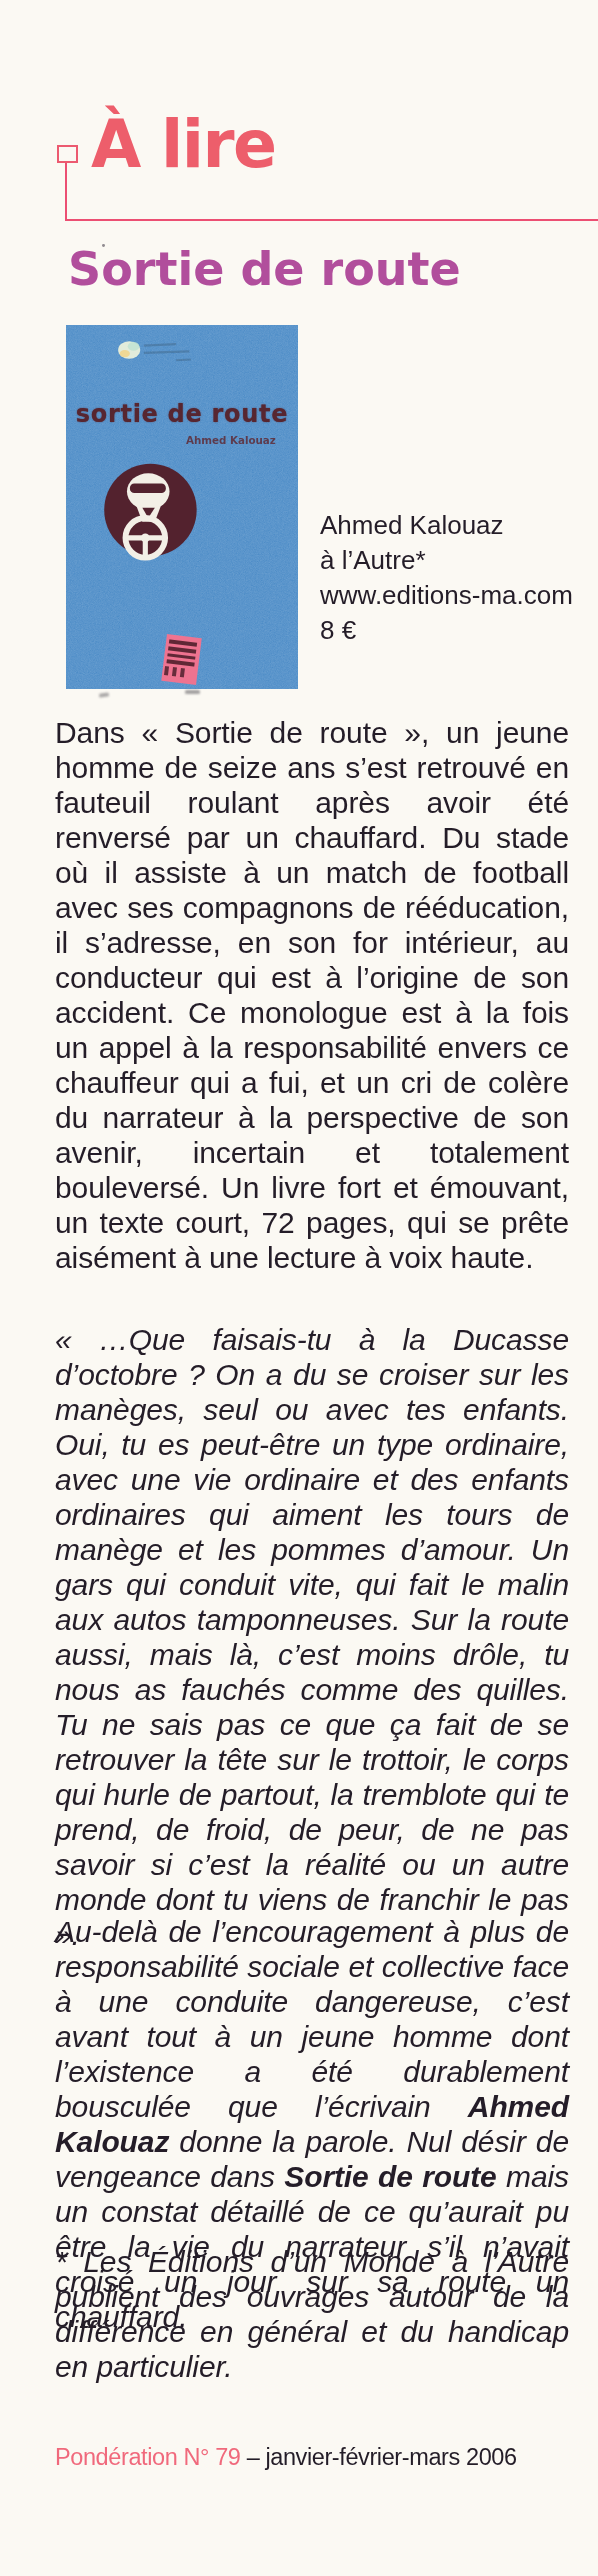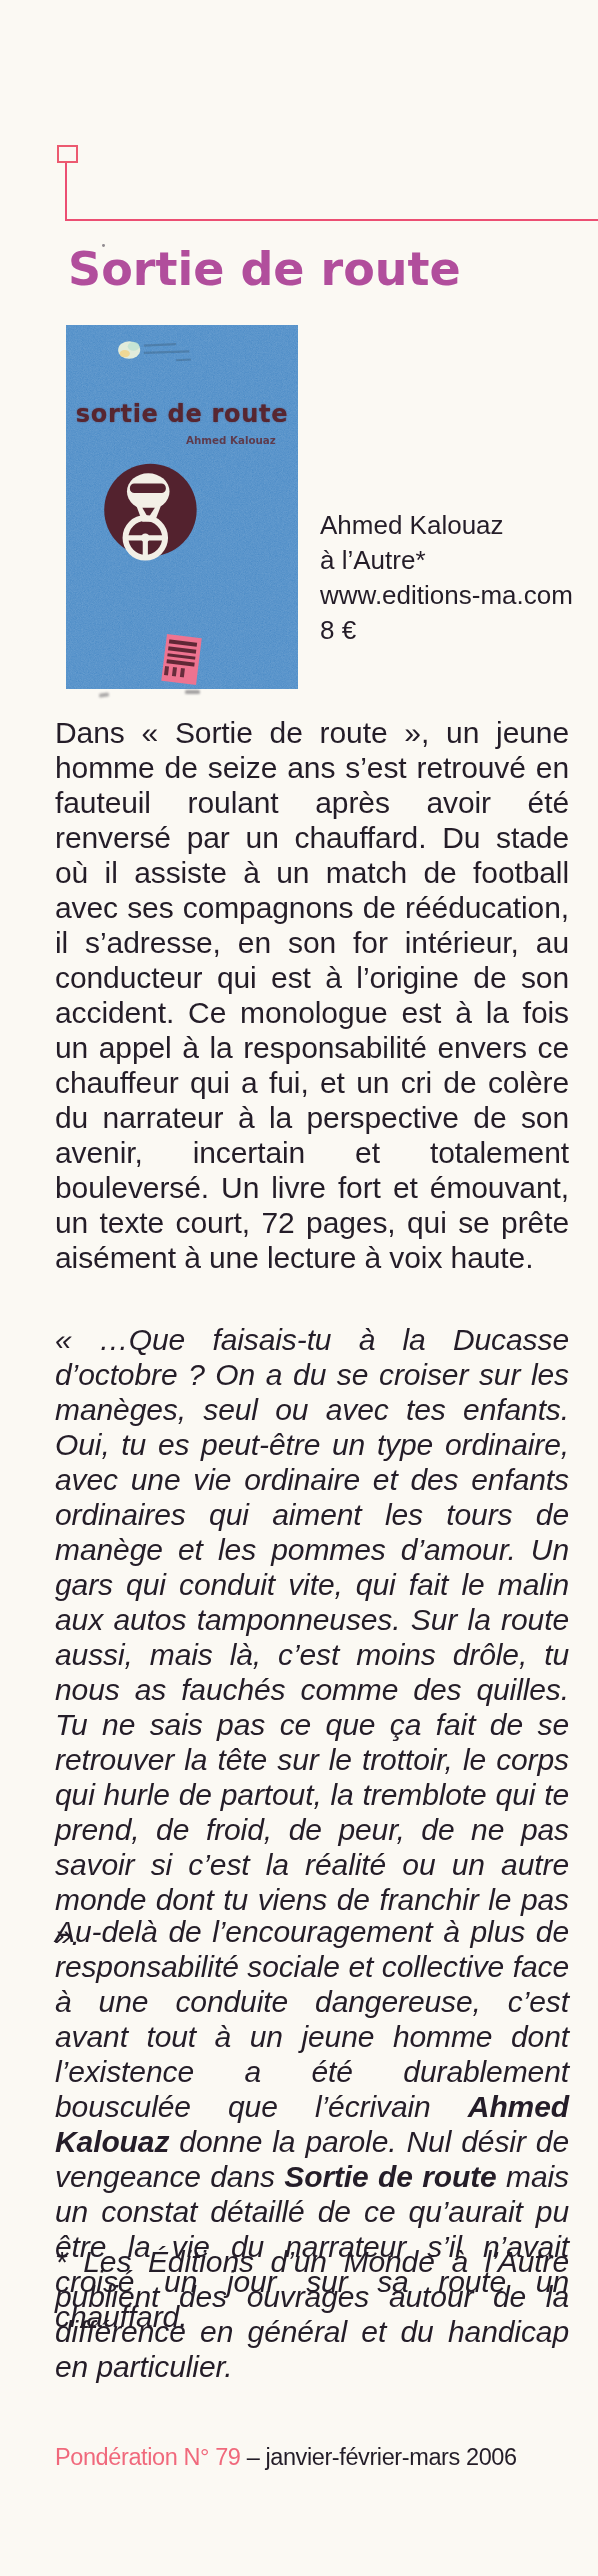--- a/index.html
+++ b/index.html
@@ -87,20 +87,21 @@
   .footer .issue{color:#241d28;}
 </style>
 </head>
 <body>
 
 <div class="abs" style="left:0;top:0;width:599px;height:2576px;">
 
   <div class="abs sec-square"></div>
   <div class="abs sec-vline"></div>
   <div class="abs sec-hline"></div>
+  <div class="abs sec-title">À lire</div>
 
   <div class="abs speck" style="left:102px;top:244px;"></div>
 
   <div class="abs article-title">Sortie de route</div>
 
   <div class="abs cover">
     <svg width="232" height="364" viewBox="0 0 316 496">
       <defs>
         <filter id="grain" x="0" y="0" width="100%" height="100%">
           <feTurbulence type="fractalNoise" baseFrequency="0.85" numOctaves="2" stitchTiles="stitch"></feTurbulence>

